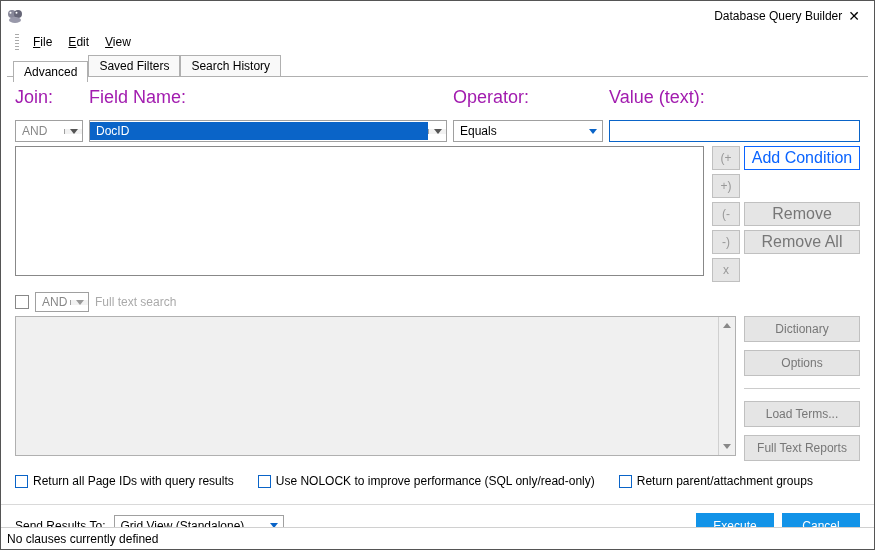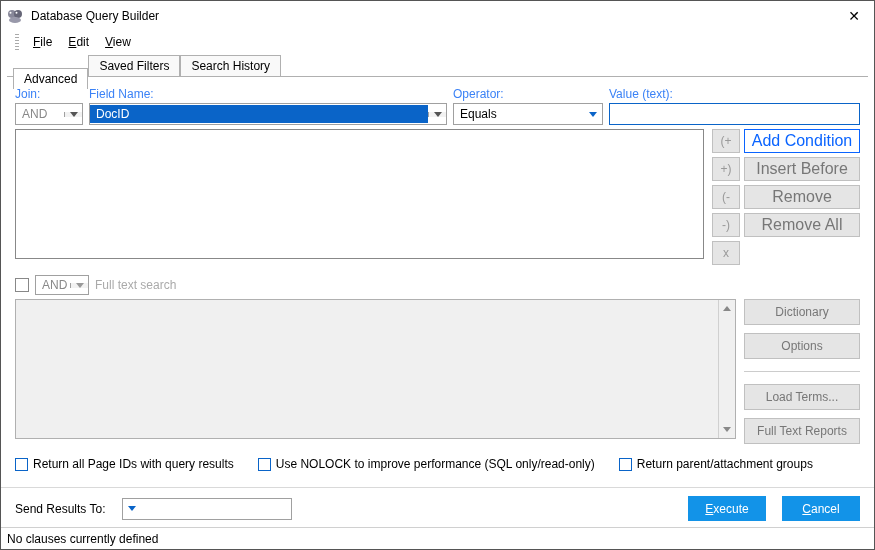--- a/index.html
+++ b/index.html
@@ -17,21 +17,21 @@
   }
   
   .titlebar {
     height: 30px;
     display: flex;
     align-items: center;
     padding: 0 8px 0 6px;
     background: #fff;
   }
   .titlebar .app-icon { width: 16px; height: 16px; margin-right: 8px; }
-  .titlebar .title { flex: 1; font-size: 12px; }
+  .titlebar .title { flex: 1; font-size: 12px; text-align: right; }
   .titlebar .close { font-size: 14px; padding: 2px 6px; cursor: pointer; font-family: Arial, sans-serif; }
   
   .menubar {
     height: 22px;
     display: flex;
     align-items: center;
     padding-left: 10px;
     gap: 4px;
     border-left: 4px solid transparent;
   }
@@ -55,31 +55,31 @@
     border: 1px solid #b0b0b0;
     border-bottom: none;
     background: #fff;
     margin-right: 0px;
     cursor: pointer;
     position: relative;
   }
   .tab.active {
     border-top: 1px solid #b0b0b0;
     background: #fff;
-    top: 13px;
+    top: 6px;
   }
   .tab.inactive { background: #f9f9f9; }
   
   .content {
     padding: 10px 14px 6px 14px;
   }
   .fieldrow {
     display: flex; gap: 6px; margin-bottom: 2px;
   }
-  .label { font-size: 12px; color: #3b82f6; margin-bottom: 0; }
+  .label { font-size: 18px; color: #a21caf; margin-bottom: 10px; }
   .join-col { width: 68px; }
   .field-col { width: 358px; }
   .op-col   { width: 150px; }
   .val-col  { flex: 1; }
   .wincombo {
     display: flex; align-items: center; border: 1px solid #a0a0a0; height: 22px; background: #fff;
   }
   .wincombo.disabled { color: #888; }
   .wincombo .txt { flex:1; padding: 2px 6px; display:flex; align-items:center; white-space:nowrap; overflow:hidden; }
   .wincombo .arrow { width: 18px; border-left: 1px solid #a0a0a0; display:flex; align-items:center; justify-content:center; background: #f2f2f2; cursor:pointer; }
@@ -135,21 +135,21 @@
   .checkrow {
     margin-top:12px; display:flex; align-items:center; gap:24px;
     border-top: 1px solid transparent;
     flex-wrap: nowrap;
   }
   .cbopt { display:flex; align-items:center; gap:5px; cursor:pointer; white-space:nowrap; }
   .cbopt .box { width:13px; height:13px; border:1px solid #0a64c8; background:#fff; flex-shrink:0; }
   
   .divider { height:1px; background:#d9d9d9; margin: 10px 0 8px 0; }
   .bottombar {
-    display:flex; align-items:center; padding: 0 14px 0 14px; gap:16px;
+    display:flex; align-items:center; padding: 0 14px 0 14px; gap:8px;
   }
   .bottombar .results-combo { width:170px; }
   .bottombar .spacer { flex:1; }
   .bluebtn {
     min-width:78px; height:25px; background:#1293e8; color:#fff;
     display:flex; align-items:center; justify-content:center; font-size:12px;
     cursor:pointer;
   }
   
   .statusbar {
@@ -246,21 +246,20 @@
 
   <div class="condbox-row">
     <div class="condbox"></div>
     <div class="sidebtns">
       <div class="btnrow">
         <div class="smallbtn disabled">(+</div>
         <div class="widebtn primary">Add Condition</div>
       </div>
       <div class="btnrow">
         <div class="smallbtn disabled">+)</div>
-        <div class="widebtn">Insert Before</div>
       </div>
       <div class="btnrow">
         <div class="smallbtn disabled">(-</div>
         <div class="widebtn">Remove</div>
       </div>
       <div class="btnrow">
         <div class="smallbtn disabled">-)</div>
         <div class="widebtn">Remove All</div>
       </div>
       <div class="btnrow">
@@ -323,20 +322,21 @@
     </label>
   </div>
 
 </div>
 
 <div class="divider"></div>
 
 <div class="bottombar">
   <span>Send Results To:</span>
   <div class="wincombo plainarrow results-combo" style="height:22px;">
+    <div class="txt">Grid View (Standalone)</div>
     <div class="arrow">
       <svg viewBox="0 0 8 5">
           <path d="M0 0 L4 5 L8 0 Z" fill="#0a64c8"></path>
         </svg>
     </div>
   </div>
   <div class="spacer"></div>
   <div class="bluebtn">
       <u>E</u>
       <span style="margin-left:0">xecute</span>

